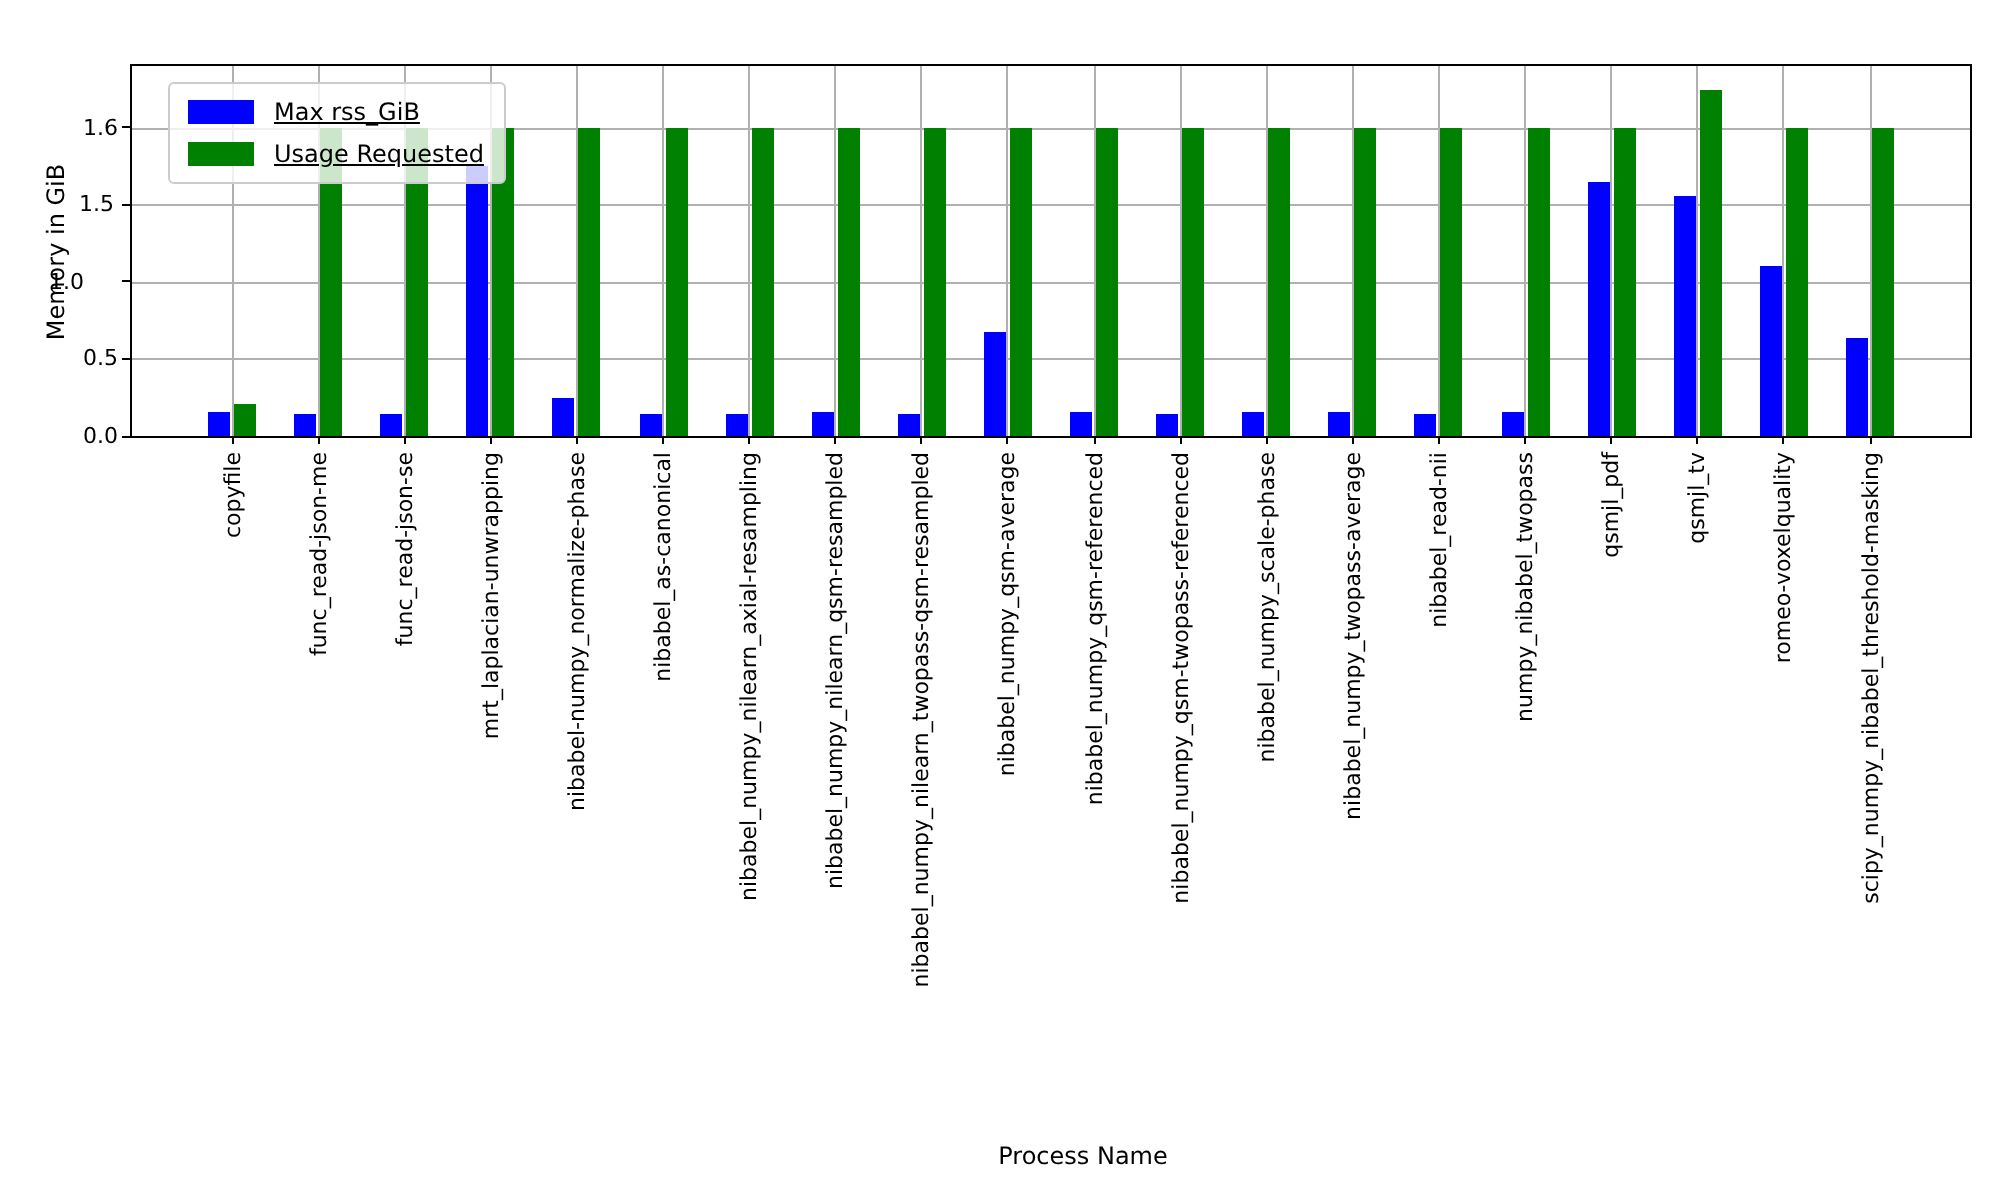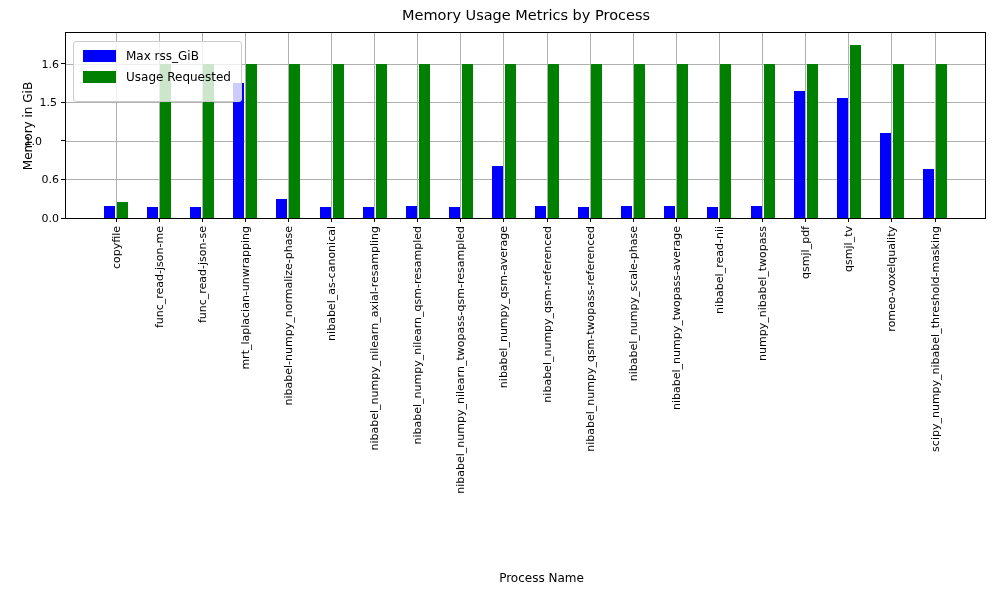--- a/index.html
+++ b/index.html
@@ -27,33 +27,32 @@
   .gl-v{position:absolute;top:0;width:1px;height:100%;}
   .bar{position:absolute;}
   .ytick-label{position:absolute;font-size:11px;transform:translate(-100%,-50%);white-space:nowrap;}
   .ytick-mark{position:absolute;width:4px;height:1px;background:#000;}
   .xtick-mark{position:absolute;width:1px;height:4px;background:#000;}
   .xtick-label{
     position:absolute;font-size:11px;line-height:13px;white-space:nowrap;
     transform-origin:0 0;transform:rotate(-90deg) translateX(-100%);
   }
   #legend{
-    position:absolute;left:7px;top:8px;background:rgba(255,255,255,0.8);
-    border:1px solid #cccccc;border-radius:3px;padding:7px 10px 17px 9px;
-    display:flex;flex-direction:column;gap:7px;z-index:5;
+    position:absolute;left:18px;top:8px;background:rgba(255,255,255,0.8);
+    border:1px solid #cccccc;border-radius:3px;padding:7px 10px 7px 9px;
+    display:flex;flex-direction:column;gap:7px;z-index:5;text-decoration:underline;
   }
   .legend-item{display:flex;align-items:center;gap:10px;}
   .legend-swatch{width:33px;height:12px;display:inline-block;flex:0 0 auto;}
   .legend-label{font-size:12px;white-space:nowrap;color:#000;}
 </style>
 </head>
 <body>
 
 <div id="figure">
-  <div class="chart-title">Memory Usage Metrics by Process</div>
   <div class="y-axis-label">Memory in GiB</div>
   <div class="x-axis-label">Process Name</div>
 
   <div id="plot">
     <div id="grid-layer">
         <div class="gl-h" style="top: 146.458px; background: rgb(176, 176, 176);"></div>
         <div class="gl-h" style="top: 107.917px; background: rgb(176, 176, 176);"></div>
         <div class="gl-h" style="top: 69.375px; background: rgb(176, 176, 176);"></div>
         <div class="gl-h" style="top: 30.8333px; background: rgb(176, 176, 176);"></div>
         <div class="gl-v" style="left: 49.5px; background: rgb(176, 176, 176);"></div>
@@ -127,21 +126,21 @@
         <div class="legend-item">
           <div class="legend-swatch" style="background: rgb(0, 128, 0);"></div>
           <div class="legend-label">Usage Requested</div>
         </div>
       </div>
   </div>
 
   <div id="y-axis">
       <div class="ytick-label" style="left: 59px; top: 218px;">0.0</div>
       <div class="ytick-mark" style="left: 61px; top: 217.5px;"></div>
-      <div class="ytick-label" style="left: 59px; top: 179.458px;">0.6</div>
+      <div class="ytick-label" style="left: 59px; top: 179.458px;">0.5</div>
       <div class="ytick-mark" style="left: 61px; top: 178.958px;"></div>
       <div class="ytick-label" style="left: 42px; top: 140.917px;">1.0</div>
       <div class="ytick-mark" style="left: 61px; top: 140.417px;"></div>
       <div class="ytick-label" style="left: 57px; top: 102.375px;">1.5</div>
       <div class="ytick-mark" style="left: 61px; top: 101.875px;"></div>
       <div class="ytick-label" style="left: 59px; top: 63.8333px;">1.6</div>
       <div class="ytick-mark" style="left: 61px; top: 63.3333px;"></div>
     </div>
   <div id="x-axis">
       <div class="xtick-mark" style="left: 115.5px; top: 218px;"></div>

